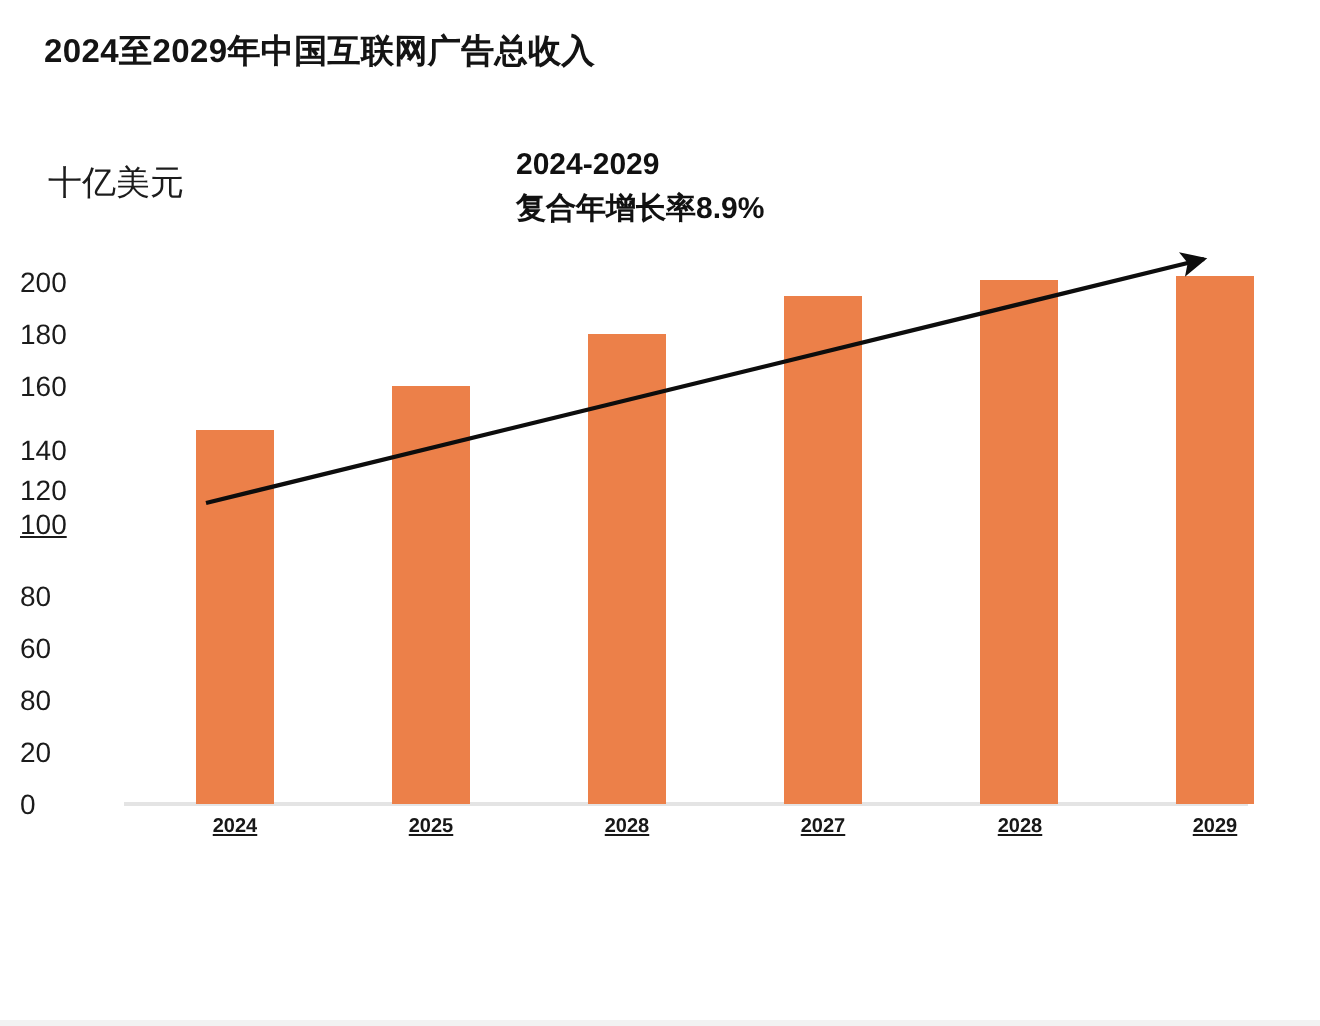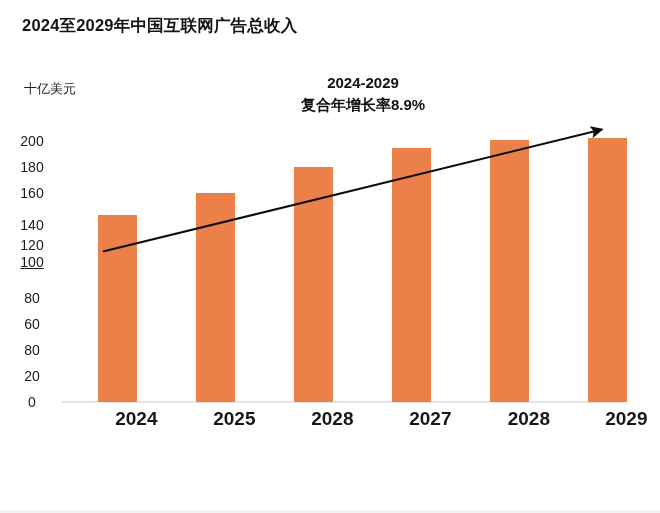--- a/index.html
+++ b/index.html
@@ -32,33 +32,32 @@
     letter-spacing: 0.2px;
     color: #141414;
     white-space: nowrap;
   }
 
   
   #y-unit-label {
     position: absolute;
     left: 24px;
     top: 80px;
-    font-size: 13px;
+    font-size: 17px;
     font-weight: normal;
     color: #1c1c1c;
     white-space: nowrap;
   }
 
   
   #cagr-annotation {
     position: absolute;
     left: 258px;
     top: 72px;
     width: 210px;
-    text-align: center;
     font-size: 15px;
     font-weight: bold;
     line-height: 22px;
     color: #111111;
   }
   #cagr-annotation div { white-space: nowrap; }
 
   
   #plot {
     position: absolute;
@@ -75,21 +74,21 @@
     width: 562px;
     height: 1.5px;
     background: #e4e4e4;
   }
 
   
   .y-tick {
     position: absolute;
     right: 0;
     width: 44px;
-    text-align: center;
+    text-align: left;
     font-size: 14px;
     color: #1b1b1b;
     line-height: 14px;
     transform: translateY(-7px);
   }
   #y-axis {
     position: absolute;
     left: 8px;
     top: 128px;
     width: 46px;
@@ -106,24 +105,25 @@
   .bar-col {
     position: absolute;
     bottom: 0;
     width: 39px;
     height: 274px;
   }
   .x-tick {
     position: absolute;
     top: 408px;
     width: 80px;
-    text-align: right;
-    font-size: 19px;
+    text-align: center;
+    font-size: 10px;
     font-weight: bold;
     color: #181818;
+    text-decoration: underline;
   }
 
   
   #trend-arrow {
     position: absolute;
     left: 0;
     top: 0;
     width: 660px;
     height: 513px;
     pointer-events: none;

